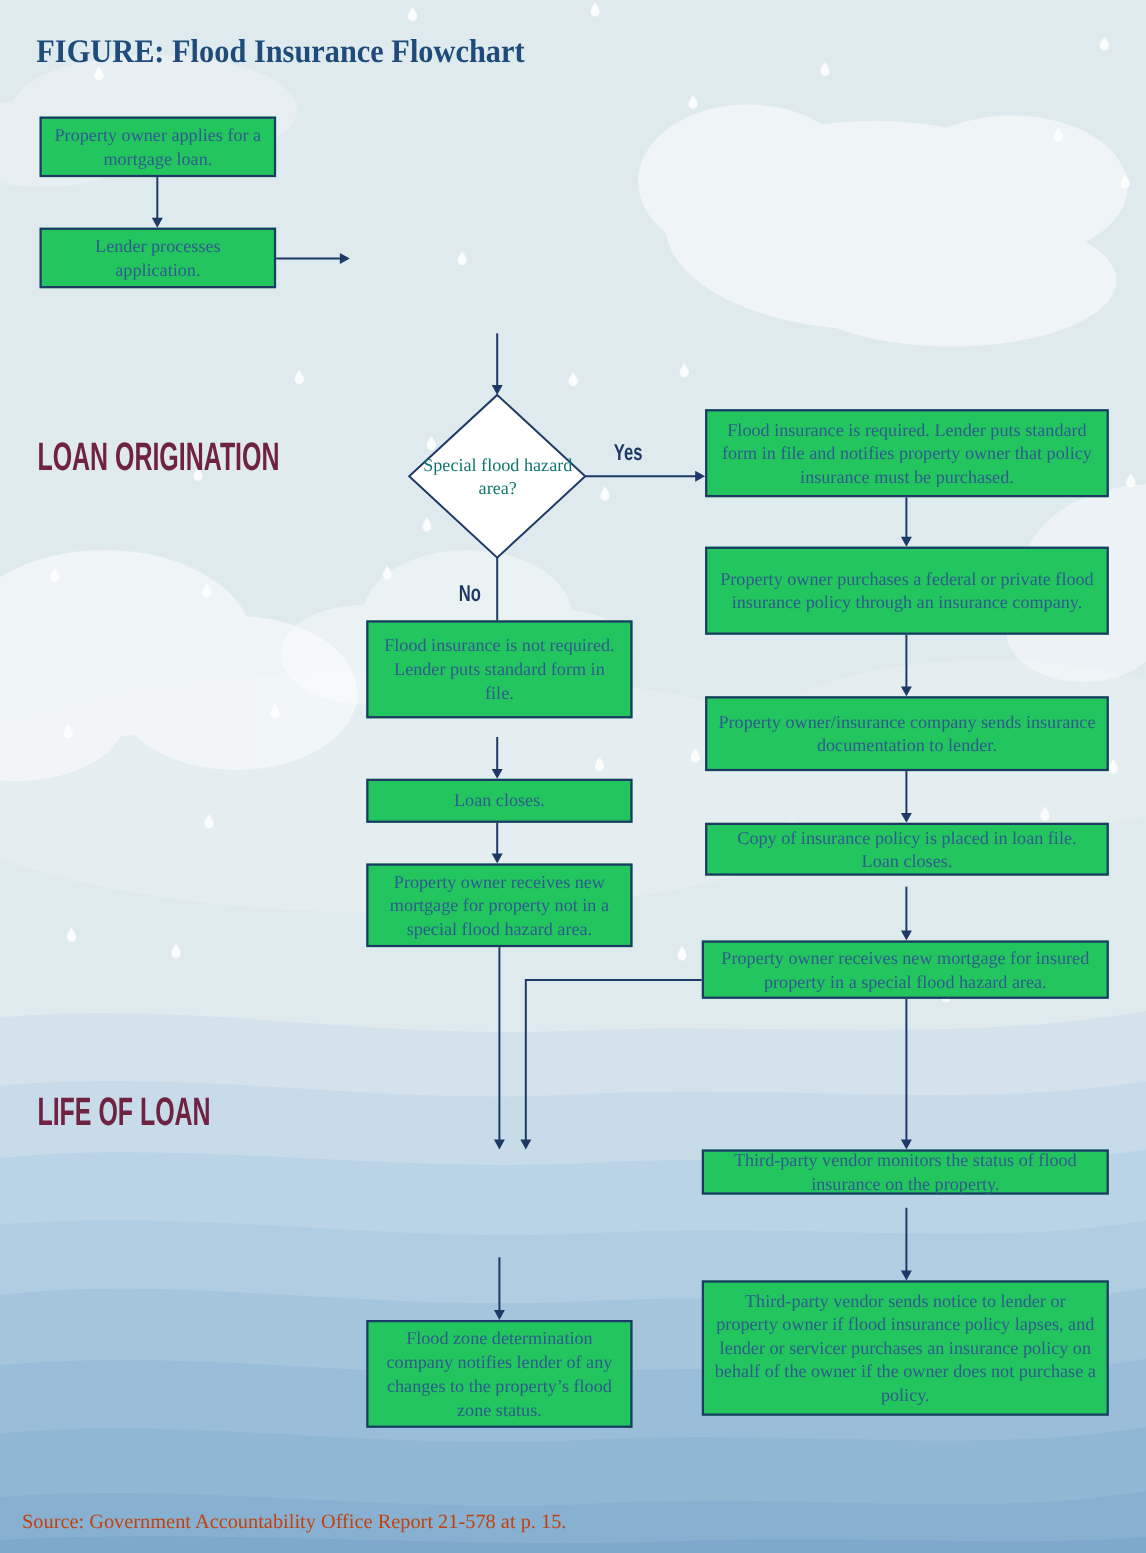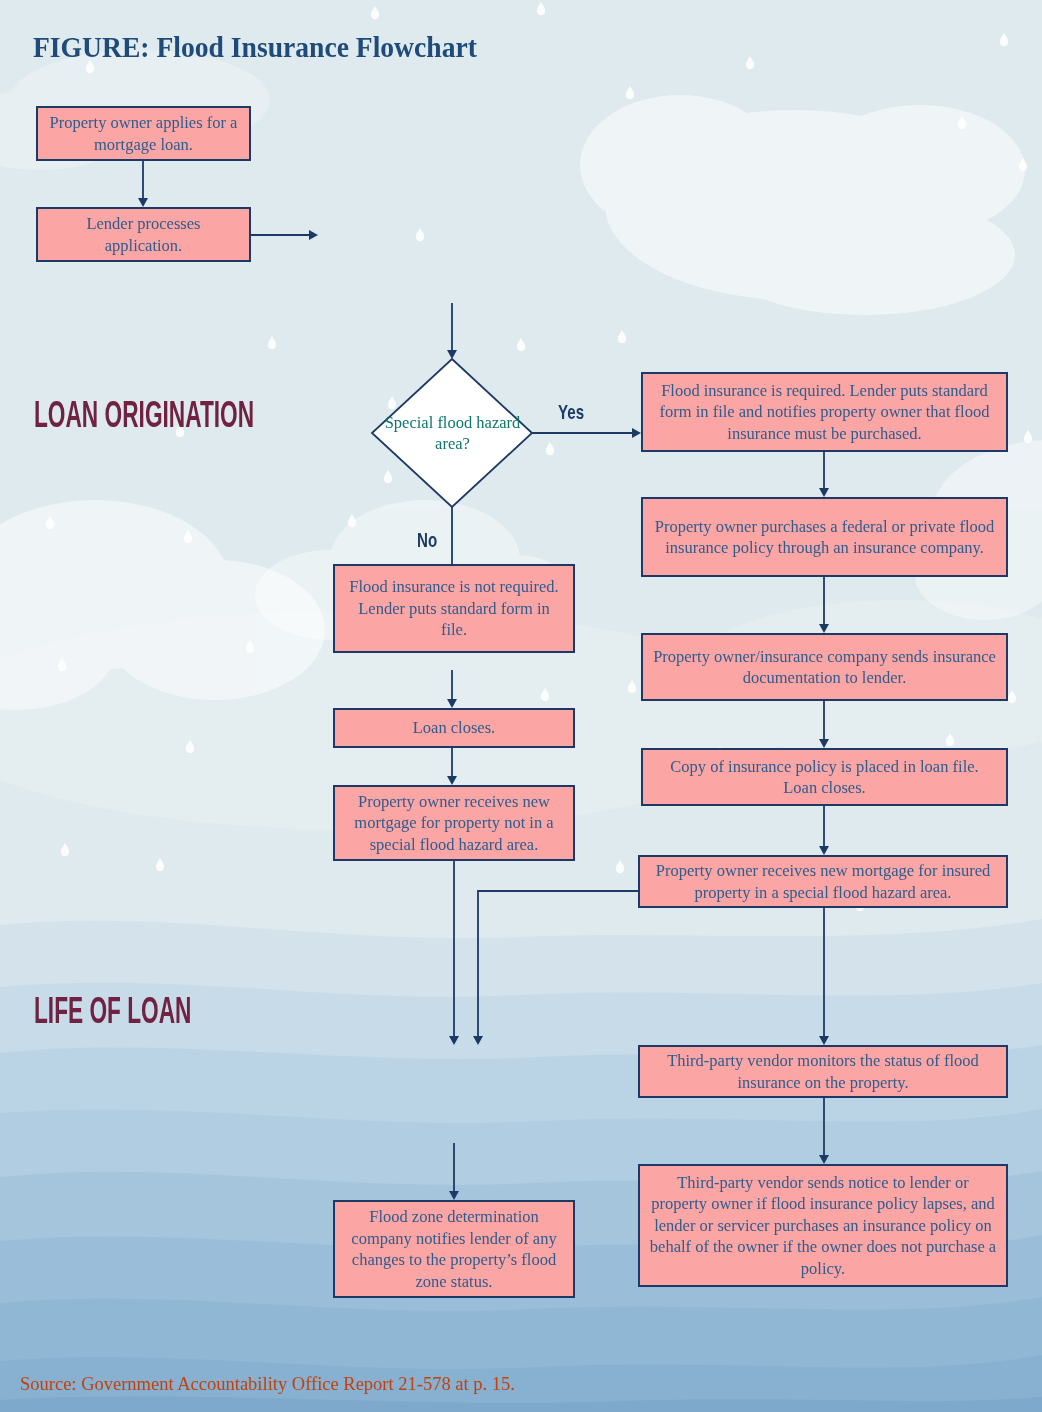--- a/index.html
+++ b/index.html
@@ -6,21 +6,21 @@
   .canvas{
     position:relative;
     width:1042px;height:1412px;
     background:#dfeaee;
     overflow:hidden;
     font-family:"Liberation Serif", serif;
   }
   svg.layer{position:absolute;left:0;top:0;}
   .box{
     position:absolute;
-    background:#fca5a5;
+    background:#22c55e;
     border:2px solid #1d3a66;
     color:#2e5c8d;
     font-size:16.5px;
     line-height:21.5px;
     display:flex;align-items:center;justify-content:center;
     text-align:center;
     padding:3px 9px;
     box-sizing:border-box;
     z-index:3;
   }
@@ -225,27 +225,27 @@
 
   <div class="fig-title">FIGURE: Flood Insurance Flowchart</div>
   <div class="section-label" id="loan-origination">LOAN ORIGINATION</div>
   <div class="section-label" id="life-of-loan">LIFE OF LOAN</div>
   <div class="branch-label" id="yes-label">Yes</div>
   <div class="branch-label" id="no-label">No</div>
   <div class="diamond-label">Special flood hazard area?</div>
 
   <div class="box" style="left:36px;top:106px;width:215px;height:55px">Property owner applies for a mortgage loan.</div>
   <div class="box" style="left:36px;top:207px;width:215px;height:55px">Lender processes application.</div>
-  <div class="box" style="left:641px;top:372px;width:367px;height:80px">Flood insurance is required. Lender puts standard form in file and notifies property owner that flood insurance must be purchased.</div>
+  <div class="box" style="left:641px;top:372px;width:367px;height:80px">Flood insurance is required. Lender puts standard form in file and notifies property owner that policy insurance must be purchased.</div>
   <div class="box" style="left:641px;top:497px;width:367px;height:80px">Property owner purchases a federal or private flood insurance policy through an insurance company.</div>
   <div class="box" style="left:333px;top:564px;width:242px;height:89px">Flood insurance is not required. Lender puts standard form in file.</div>
   <div class="box" style="left:641px;top:633px;width:367px;height:68px">Property owner/insurance company sends insurance documentation to lender.</div>
   <div class="box" style="left:333px;top:708px;width:242px;height:40px">Loan closes.</div>
-  <div class="box" style="left:641px;top:748px;width:367px;height:58px">Copy of insurance policy is placed in loan file. Loan closes.</div>
+  <div class="box" style="left:641px;top:748px;width:367px;height:48px">Copy of insurance policy is placed in loan file. Loan closes.</div>
   <div class="box" style="left:333px;top:785px;width:242px;height:76px">Property owner receives new mortgage for property not in a special flood hazard area.</div>
   <div class="box" style="left:638px;top:855px;width:370px;height:53px">Property owner receives new mortgage for insured property in a special flood hazard area.</div>
-  <div class="box" style="left:638px;top:1045px;width:370px;height:53px">Third-party vendor monitors the status of flood insurance on the property.</div>
+  <div class="box" style="left:638px;top:1045px;width:370px;height:41px">Third-party vendor monitors the status of flood insurance on the property.</div>
   <div class="box" style="left:333px;top:1200px;width:242px;height:98px">Flood zone determination company notifies lender of any changes to the property’s flood zone status.</div>
   <div class="box" style="left:638px;top:1164px;width:370px;height:123px">Third-party vendor sends notice to lender or property owner if flood insurance policy lapses, and lender or servicer purchases an insurance policy on behalf of the owner if the owner does not purchase a policy.</div>
 
   <div class="source-line">Source: Government Accountability Office Report 21-578 at p. 15.</div>
 
 </div>
 
 </body></html>

